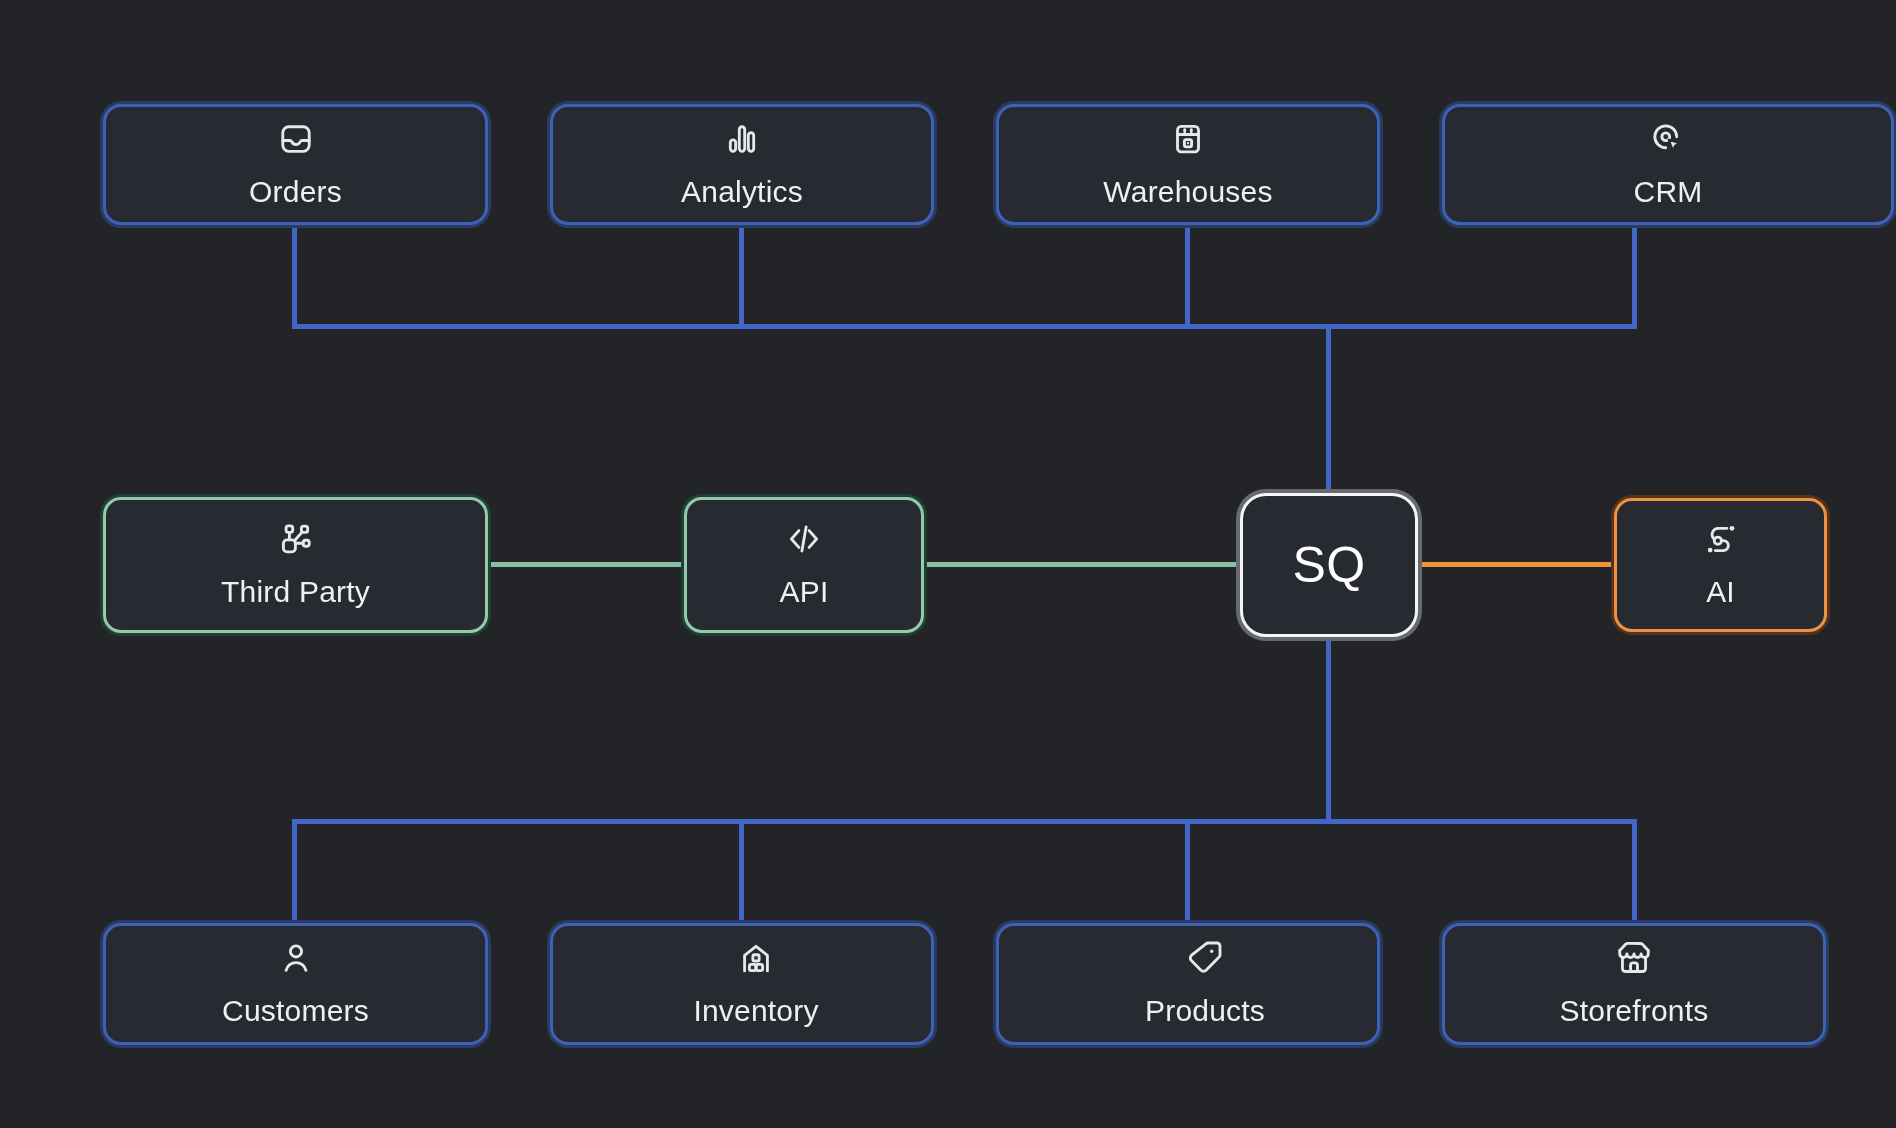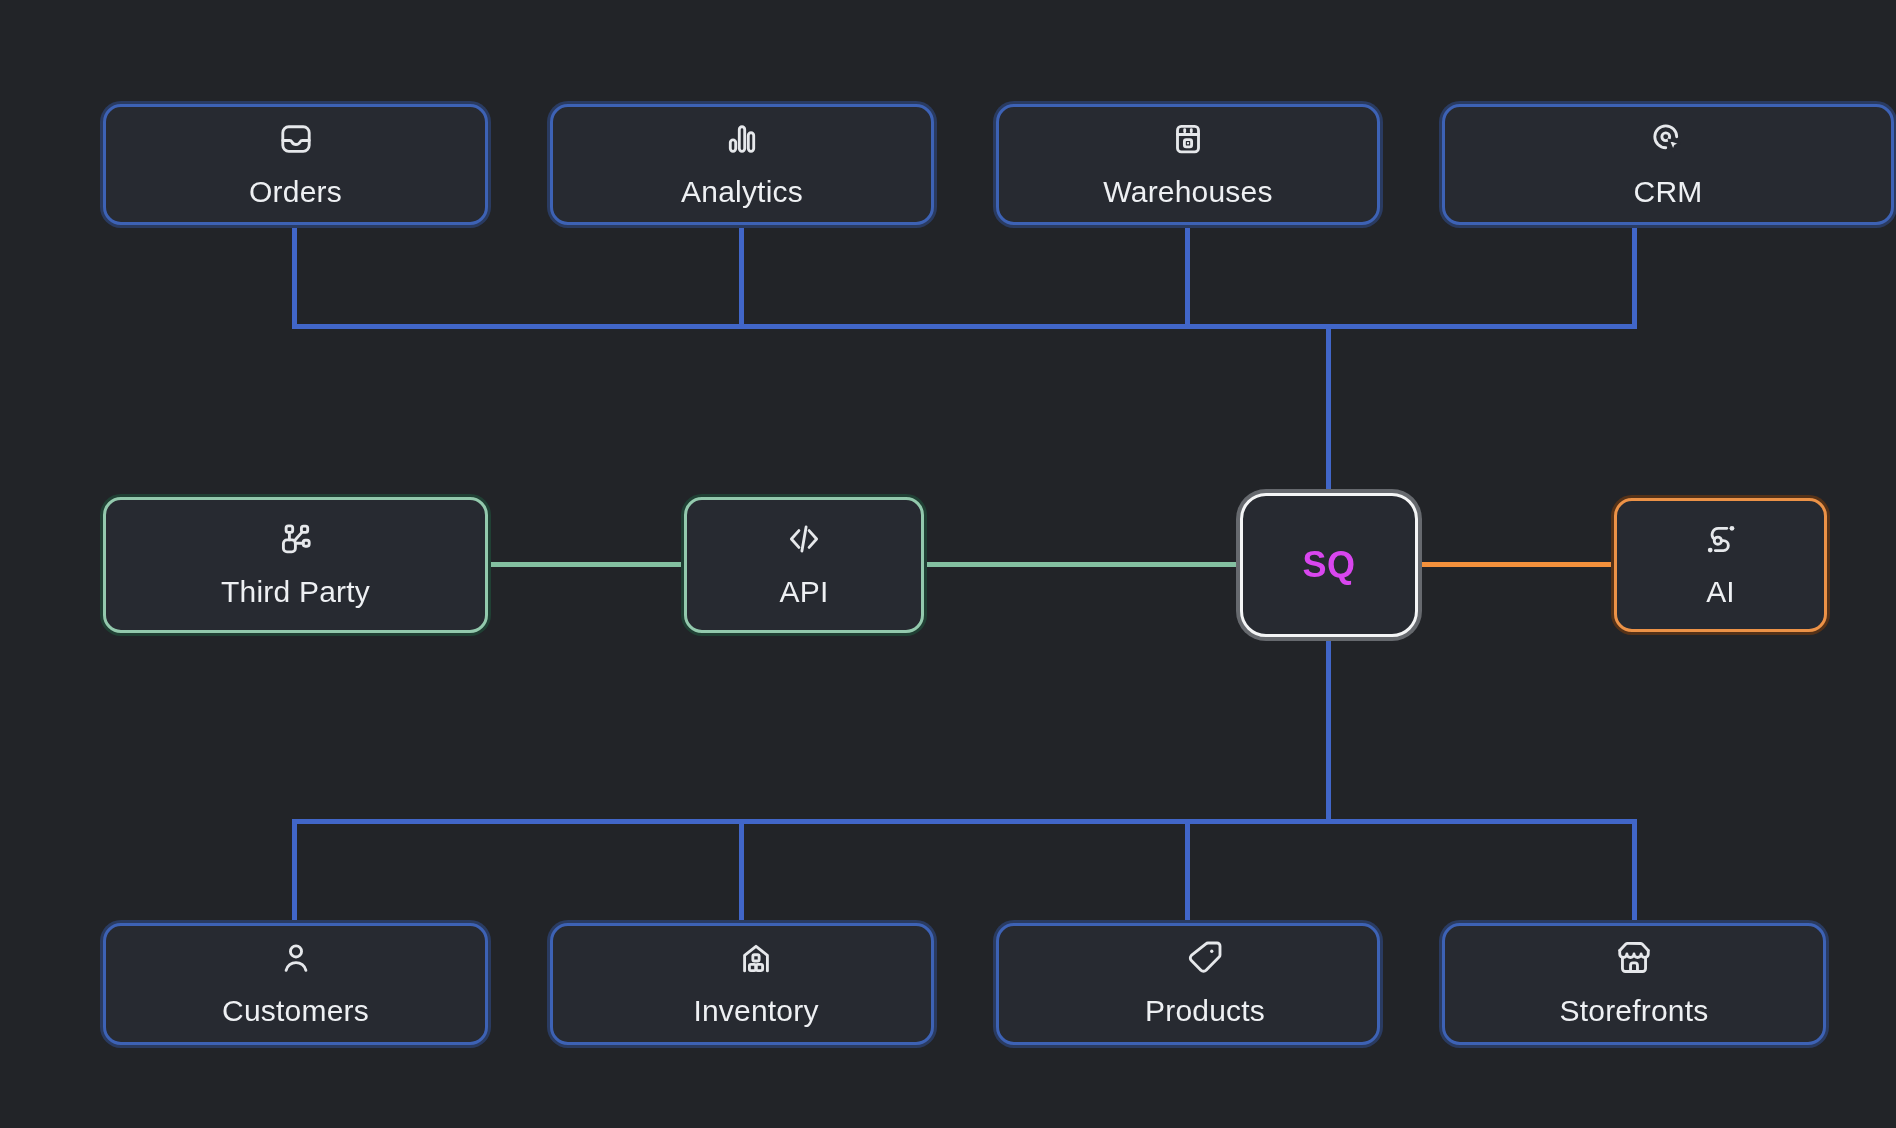--- a/index.html
+++ b/index.html
@@ -10,21 +10,21 @@
   .node{
     position:absolute;display:flex;align-items:center;justify-content:center;gap:18px;
     background:#272a31;border-radius:18px;border:3px solid #3d62b5;
     color:#eef0f3;font-size:30px;letter-spacing:.2px;box-sizing:border-box;
     z-index:2;cursor:pointer;flex-direction:column;
   }
   .node--blue{border-color:#3d62b5;box-shadow:0 0 0 3px #2a3b61;}
   .node--green{border-color:#93c9ad;box-shadow:0 0 0 3px #204034;}
   .node--orange{border-color:#ec9247;box-shadow:0 0 0 3px #553218;}
   .node--core{border-color:#f4f5f6;box-shadow:0 0 0 4px #66696e;border-radius:26px;}
-  .node--core .label{font-size:36px;font-weight:700;color:#d946ef;letter-spacing:.5px;}
+  .node--core .label{font-size:50px;font-weight:400;color:#ffffff;letter-spacing:.5px;}
   .icon{display:flex;align-items:center;justify-content:center;}
   .icon svg{display:block;}
   .line{position:absolute;background:#4166c8;z-index:1;}
   .line--green{background:#84c0a1;}
   .line--orange{background:#f4913c;}
 </style>
 </head>
 <body>
 
 <div class="stage">

